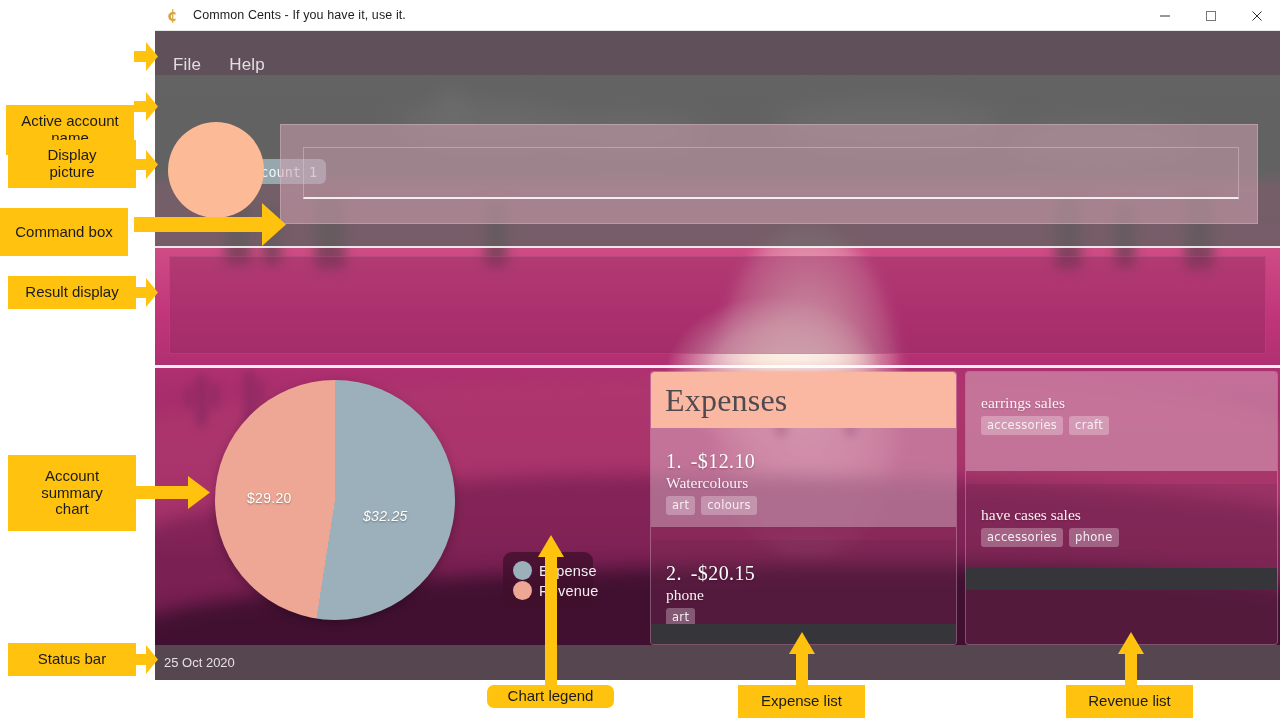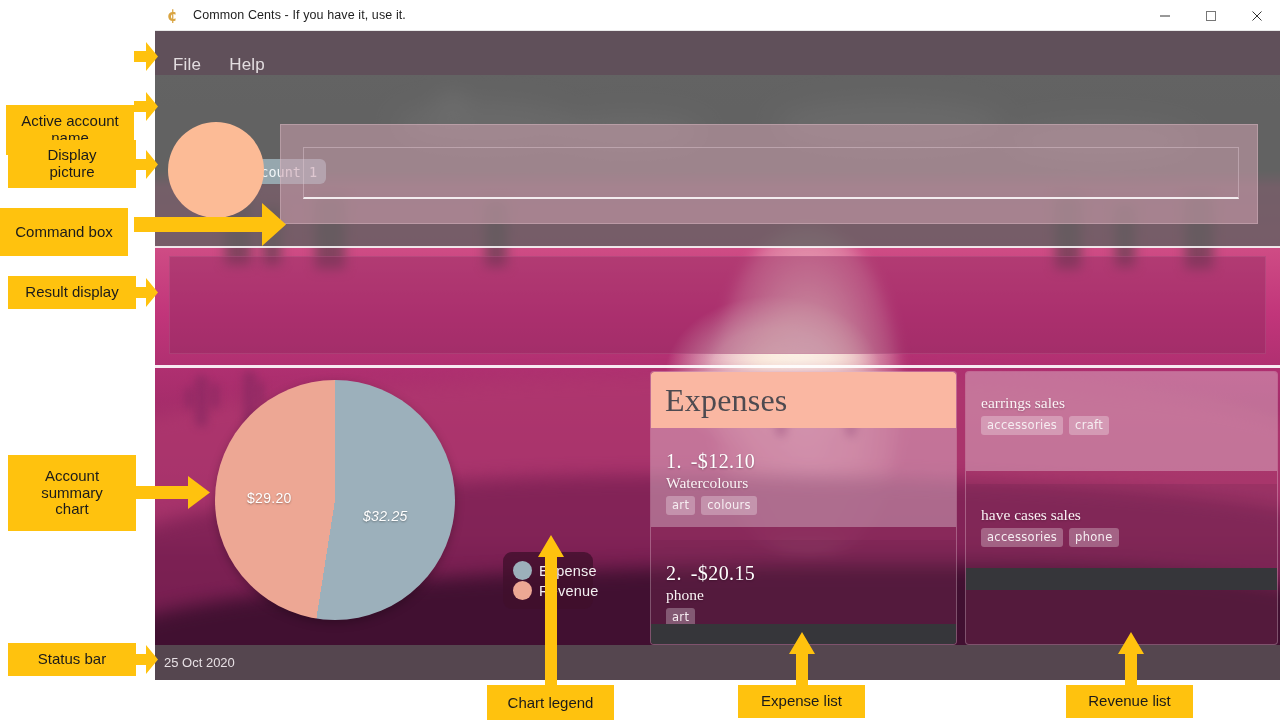--- a/index.html
+++ b/index.html
@@ -422,21 +422,21 @@
       </svg>
   </div>
 
   <div class="anno-label" style="left:8px; top:643px; width:128px; height:33px;">Status bar</div>
   <div class="anno-arrow" style="left:134px; top:645px;">
     <svg width="24" height="29" viewBox="0 0 24 29">
         <path d="M0 9 H12 V0 L24 14.5 L12 29 V20 H0 Z" fill="#ffc20e"></path>
       </svg>
   </div>
 
-  <div class="anno-label" style="left:487px; top:685px; width:127px; height:36px;">Chart legend</div>
+  <div class="anno-label" style="left:487px; top:685px; width:127px; height:23px;border-radius:7px;">Chart legend</div>
   <div class="anno-arrow" style="left:538px; top:535px;">
     <svg width="26" height="152" viewBox="0 0 26 152">
         <path d="M13 0 L26 22 H19 V152 H7 V22 H0 Z" fill="#ffc20e"></path>
       </svg>
   </div>
 
   <div class="anno-label" style="left:738px; top:685px; width:127px; height:33px;">Expense list</div>
   <div class="anno-arrow" style="left:789px; top:632px;">
     <svg width="26" height="56" viewBox="0 0 26 56">
         <path d="M13 0 L26 22 H19 V56 H7 V22 H0 Z" fill="#ffc20e"></path>

